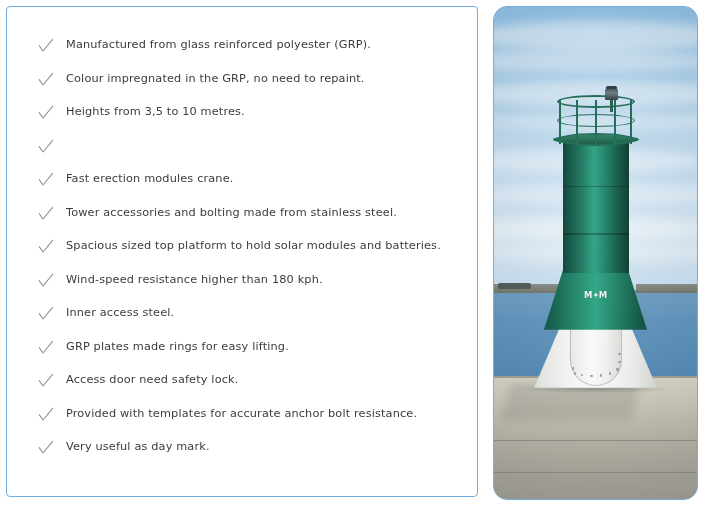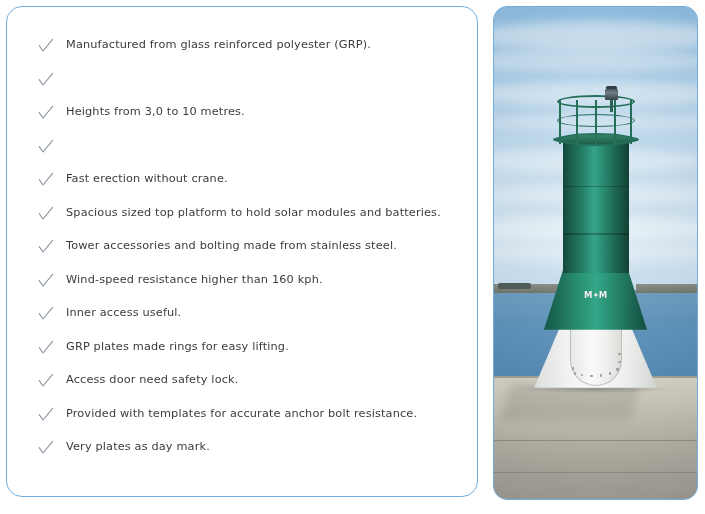--- a/index.html
+++ b/index.html
@@ -17,21 +17,21 @@
 
   
   #features-card {
     position: absolute;
     left: 6px;
     top: 6px;
     width: 472px;
     height: 491px;
     box-sizing: border-box;
     border: 1.4px solid #74aee0;
-    border-radius: 16px;
+    border-radius: 4px;
     background: #ffffff;
   }
 
   #features-list {
     position: absolute;
     left: 0;
     top: 30px;
     width: 100%;
     list-style: none;
     margin: 0;
@@ -381,61 +381,62 @@
       <li class="feature-row">
         <svg class="check-icon" viewBox="0 0 16 16">
           <path d="M1.2 7.6 L5.0 13.0 L14.6 1.4" fill="none" stroke="#8d96a3" stroke-width="1.15" stroke-linecap="round" stroke-linejoin="round"></path>
         </svg>
         <span class="feature-text">Manufactured from glass reinforced polyester (GRP).</span>
       </li>
       <li class="feature-row">
         <svg class="check-icon" viewBox="0 0 16 16">
           <path d="M1.2 7.6 L5.0 13.0 L14.6 1.4" fill="none" stroke="#8d96a3" stroke-width="1.15" stroke-linecap="round" stroke-linejoin="round"></path>
         </svg>
-      </li>
-      <li class="feature-row">
-        <svg class="check-icon" viewBox="0 0 16 16">
-          <path d="M1.2 7.6 L5.0 13.0 L14.6 1.4" fill="none" stroke="#8d96a3" stroke-width="1.15" stroke-linecap="round" stroke-linejoin="round"></path>
-        </svg>
-        <span class="feature-text">Heights from 3,0 to 10 metres.</span>
-      </li>
-      <li class="feature-row">
-        <svg class="check-icon" viewBox="0 0 16 16">
-          <path d="M1.2 7.6 L5.0 13.0 L14.6 1.4" fill="none" stroke="#8d96a3" stroke-width="1.15" stroke-linecap="round" stroke-linejoin="round"></path>
-        </svg>
-      </li>
-      <li class="feature-row">
-        <svg class="check-icon" viewBox="0 0 16 16">
-          <path d="M1.2 7.6 L5.0 13.0 L14.6 1.4" fill="none" stroke="#8d96a3" stroke-width="1.15" stroke-linecap="round" stroke-linejoin="round"></path>
-        </svg>
-        <span class="feature-text">Fast erection without crane.</span>
+        <span class="feature-text">Colour impregnated in the GRP, no need to repaint.</span>
+      </li>
+      <li class="feature-row">
+        <svg class="check-icon" viewBox="0 0 16 16">
+          <path d="M1.2 7.6 L5.0 13.0 L14.6 1.4" fill="none" stroke="#8d96a3" stroke-width="1.15" stroke-linecap="round" stroke-linejoin="round"></path>
+        </svg>
+        <span class="feature-text">Heights from 3,5 to 10 metres.</span>
+      </li>
+      <li class="feature-row">
+        <svg class="check-icon" viewBox="0 0 16 16">
+          <path d="M1.2 7.6 L5.0 13.0 L14.6 1.4" fill="none" stroke="#8d96a3" stroke-width="1.15" stroke-linecap="round" stroke-linejoin="round"></path>
+        </svg>
+      </li>
+      <li class="feature-row">
+        <svg class="check-icon" viewBox="0 0 16 16">
+          <path d="M1.2 7.6 L5.0 13.0 L14.6 1.4" fill="none" stroke="#8d96a3" stroke-width="1.15" stroke-linecap="round" stroke-linejoin="round"></path>
+        </svg>
+        <span class="feature-text">Fast erection modules crane.</span>
+      </li>
+      <li class="feature-row">
+        <svg class="check-icon" viewBox="0 0 16 16">
+          <path d="M1.2 7.6 L5.0 13.0 L14.6 1.4" fill="none" stroke="#8d96a3" stroke-width="1.15" stroke-linecap="round" stroke-linejoin="round"></path>
+        </svg>
+        <span class="feature-text">Tower accessories and bolting made from stainless steel.</span>
       </li>
       <li class="feature-row">
         <svg class="check-icon" viewBox="0 0 16 16">
           <path d="M1.2 7.6 L5.0 13.0 L14.6 1.4" fill="none" stroke="#8d96a3" stroke-width="1.15" stroke-linecap="round" stroke-linejoin="round"></path>
         </svg>
         <span class="feature-text">Spacious sized top platform to hold solar modules and batteries.</span>
       </li>
       <li class="feature-row">
         <svg class="check-icon" viewBox="0 0 16 16">
           <path d="M1.2 7.6 L5.0 13.0 L14.6 1.4" fill="none" stroke="#8d96a3" stroke-width="1.15" stroke-linecap="round" stroke-linejoin="round"></path>
         </svg>
-        <span class="feature-text">Tower accessories and bolting made from stainless steel.</span>
-      </li>
-      <li class="feature-row">
-        <svg class="check-icon" viewBox="0 0 16 16">
-          <path d="M1.2 7.6 L5.0 13.0 L14.6 1.4" fill="none" stroke="#8d96a3" stroke-width="1.15" stroke-linecap="round" stroke-linejoin="round"></path>
-        </svg>
-        <span class="feature-text">Wind-speed resistance higher than 160 kph.</span>
-      </li>
-      <li class="feature-row">
-        <svg class="check-icon" viewBox="0 0 16 16">
-          <path d="M1.2 7.6 L5.0 13.0 L14.6 1.4" fill="none" stroke="#8d96a3" stroke-width="1.15" stroke-linecap="round" stroke-linejoin="round"></path>
-        </svg>
-        <span class="feature-text">Inner access useful.</span>
+        <span class="feature-text">Wind-speed resistance higher than 180 kph.</span>
+      </li>
+      <li class="feature-row">
+        <svg class="check-icon" viewBox="0 0 16 16">
+          <path d="M1.2 7.6 L5.0 13.0 L14.6 1.4" fill="none" stroke="#8d96a3" stroke-width="1.15" stroke-linecap="round" stroke-linejoin="round"></path>
+        </svg>
+        <span class="feature-text">Inner access steel.</span>
       </li>
       <li class="feature-row">
         <svg class="check-icon" viewBox="0 0 16 16">
           <path d="M1.2 7.6 L5.0 13.0 L14.6 1.4" fill="none" stroke="#8d96a3" stroke-width="1.15" stroke-linecap="round" stroke-linejoin="round"></path>
         </svg>
         <span class="feature-text">GRP plates made rings for easy lifting.</span>
       </li>
       <li class="feature-row">
         <svg class="check-icon" viewBox="0 0 16 16">
           <path d="M1.2 7.6 L5.0 13.0 L14.6 1.4" fill="none" stroke="#8d96a3" stroke-width="1.15" stroke-linecap="round" stroke-linejoin="round"></path>
@@ -445,21 +446,21 @@
       <li class="feature-row">
         <svg class="check-icon" viewBox="0 0 16 16">
           <path d="M1.2 7.6 L5.0 13.0 L14.6 1.4" fill="none" stroke="#8d96a3" stroke-width="1.15" stroke-linecap="round" stroke-linejoin="round"></path>
         </svg>
         <span class="feature-text">Provided with templates for accurate anchor bolt resistance.</span>
       </li>
       <li class="feature-row">
         <svg class="check-icon" viewBox="0 0 16 16">
           <path d="M1.2 7.6 L5.0 13.0 L14.6 1.4" fill="none" stroke="#8d96a3" stroke-width="1.15" stroke-linecap="round" stroke-linejoin="round"></path>
         </svg>
-        <span class="feature-text">Very plates as day mark.</span>
+        <span class="feature-text">Very useful as day mark.</span>
       </li>
     </ul>
 </section>
 
 <figure id="tower-photo-panel" style="margin:0;">
   <div id="photo-stage">
 
     <div class="sky">
       <div class="cirrus c1"></div>
       <div class="cirrus c2"></div>

